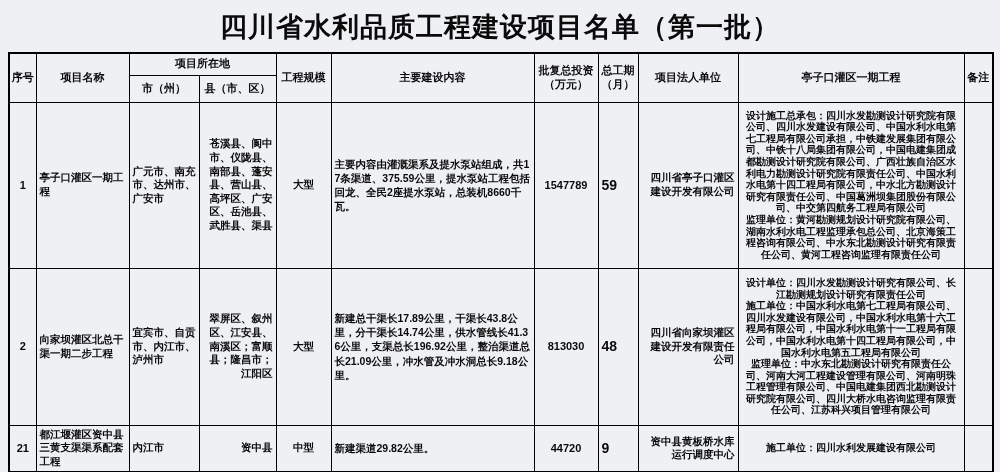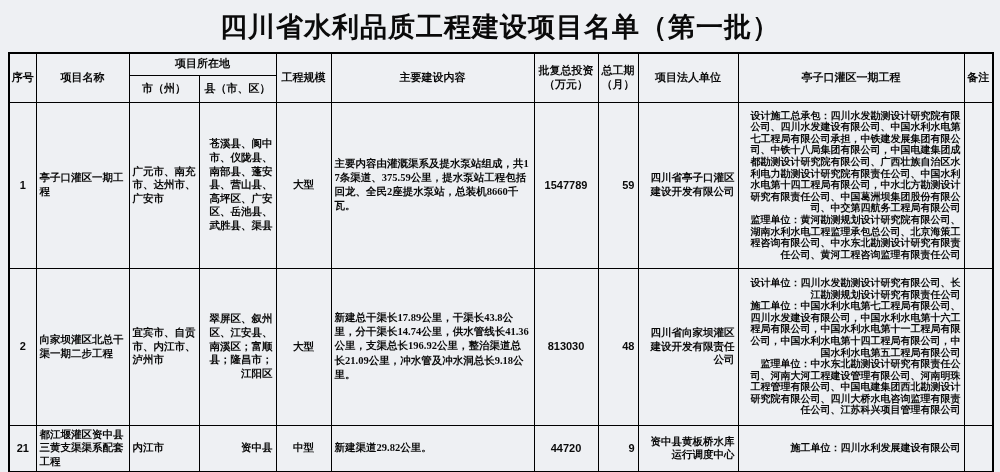--- a/index.html
+++ b/index.html
@@ -44,26 +44,26 @@
   }
   .project-table td{
     font-size:10.5px;
     line-height:1.3;
   }
   td.c-seq{text-align:center;font-size:11px;}
   td.c-name{text-align:left;}
   td.c-city{text-align:left;}
   td.c-county{text-align:right;}
   td.c-scale{text-align:center;}
-  td.c-content{text-align:left;line-height:1.35;font-family:Liberation Serif, serif;}
+  td.c-content{text-align:left;line-height:1.35;}
   td.c-invest{text-align:center;font-size:11px;}
-  td.c-duration{text-align:right;font-size:11px;}
+  td.c-duration{text-align:left;font-size:14px;}
   td.c-legal{text-align:right;}
   td.c-participants{
-    text-align:right;
+    text-align:center;
     font-size:10px;
     line-height:1.16;
     white-space:pre-line;
     vertical-align:middle;
     padding:2px 3px;
   }
   td.c-remark{text-align:center;}
   tr.header-row-top{height:22px;}
   tr.header-row-sub{height:27px;}
   tr.row-1{height:166px;}

